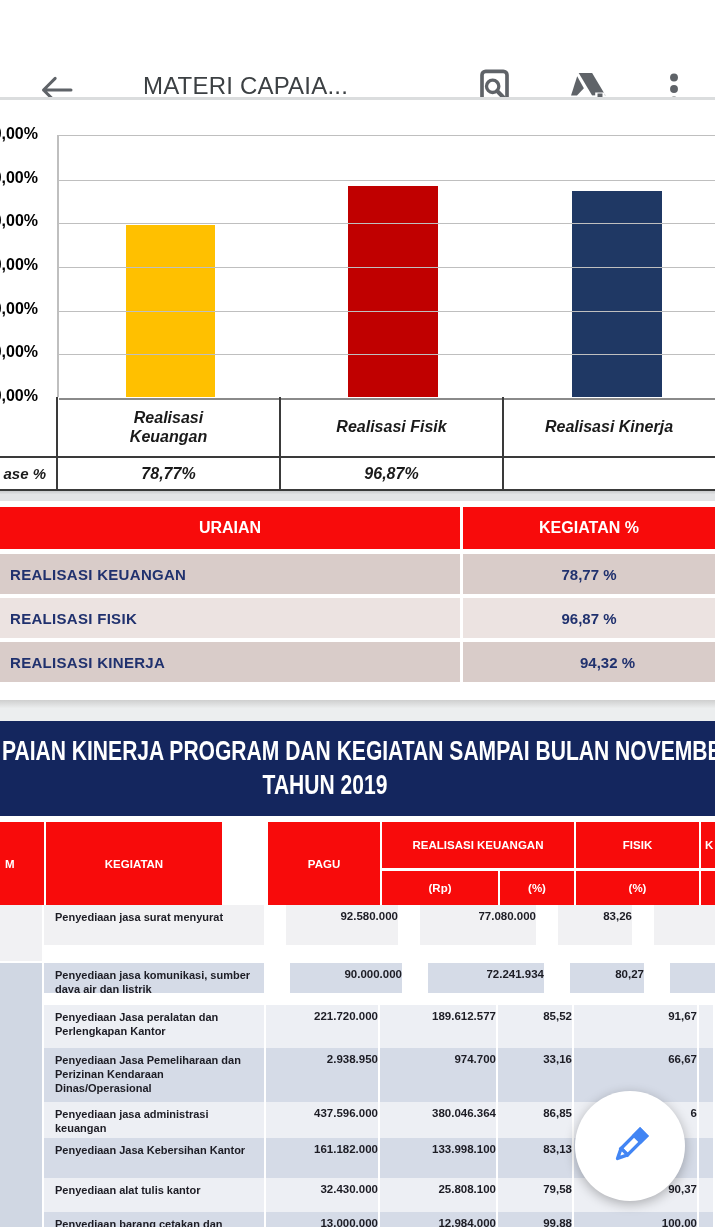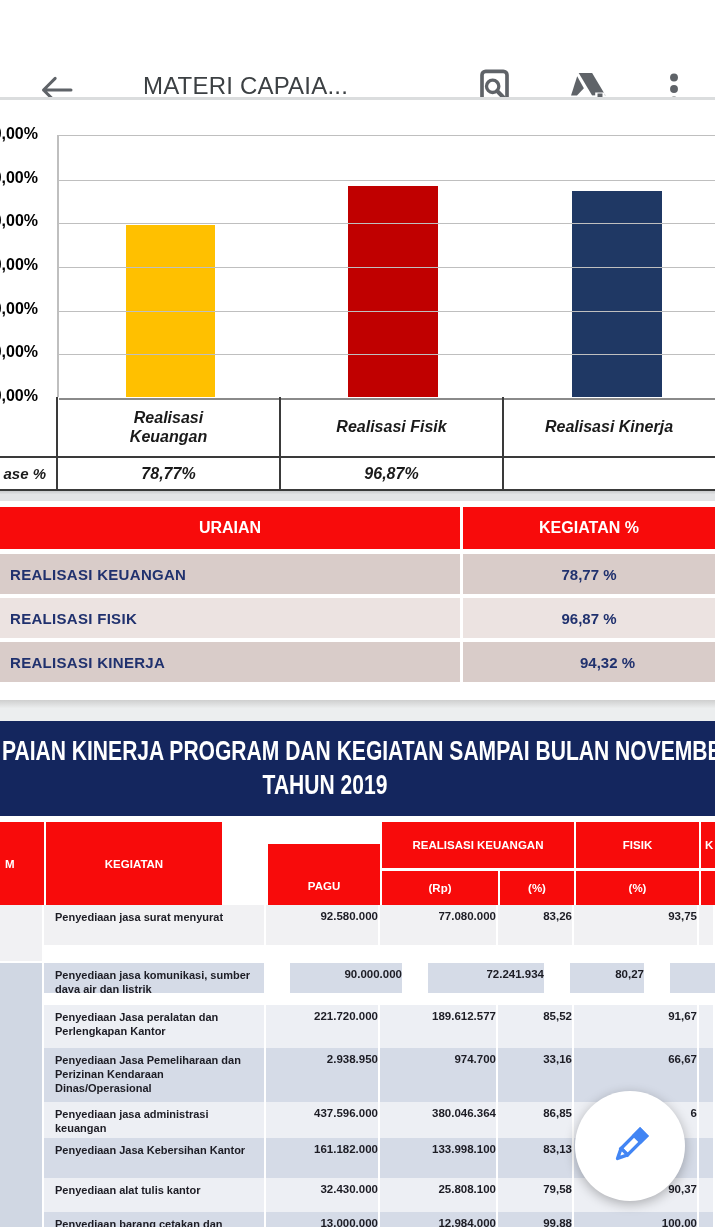--- a/index.html
+++ b/index.html
@@ -174,35 +174,35 @@
   <div class="gap2"></div>
 
   <div class="banner" style="background:#14265e;">
     <div class="banner-l1">PAIAN KINERJA PROGRAM  DAN  KEGIATAN SAMPAI BULAN NOVEMBER</div>
     <div class="banner-l2-wrap"><span class="banner-l2">TAHUN 2019</span></div>
   </div>
 
   <div>
     <div class="kh" style="left:0; top:822px; width:44px; height:83px; background:#f80b0b; justify-content:flex-start; padding-left:5px;">M</div>
     <div class="kh" style="left:46px; top:822px; width:176px; height:83px; background:#f80b0b;">KEGIATAN</div>
-    <div class="kh" style="left:268px; top:822px; width:112px; height:83px; background:#f80b0b;margin-top:22px;">PAGU</div>
+    <div class="kh" style="left:268px; top:822px; width:112px; height:83px; background:#f80b0b;">PAGU</div>
     <div class="kh" style="left:382px; top:822px; width:192px; height:46px; background:#f80b0b;">REALISASI KEUANGAN</div>
     <div class="kh" style="left:382px; top:871px; width:116px; height:34px; background:#f80b0b;">(Rp)</div>
     <div class="kh" style="left:500px; top:871px; width:74px; height:34px; background:#f80b0b;">(%)</div>
     <div class="kh" style="left:576px; top:822px; width:123px; height:46px; background:#f80b0b;">FISIK</div>
     <div class="kh" style="left:576px; top:871px; width:123px; height:34px; background:#f80b0b;">(%)</div>
     <div class="kh" style="left:701px; top:822px; width:14px; height:46px; background:#f80b0b; justify-content:flex-start; padding-left:4px;">K</div>
     <div class="kh" style="left:701px; top:871px; width:14px; height:34px; background:#f80b0b;"></div>
   </div>
 
   <div>
     <div class="kleft" style="top:905px; height:58px; background:#f1f1f3; border-bottom:2px solid #fff;"></div>
     <div class="kleft" style="top:963px; height:264px; background:#d0d7e3;"></div>
 
-    <div class="krow r-first" style="top:905px; height:40px;">
+    <div class="krow r-first" style="top:905px; height:40px;gap:20px;">
       <div class="kc-name">Penyediaan jasa surat  menyurat</div>
       <div class="kc-num">92.580.000</div>
       <div class="kc-num">77.080.000</div>
       <div class="kc-num">83,26</div>
       <div class="kc-num">93,75</div>
       <div></div>
     </div>
     <div class="krow r-blue" style="top:963px; height:30px;gap:24px;">
       <div class="kc-name">Penyediaan jasa komunikasi, sumber daya air dan listrik</div>
       <div class="kc-num">90.000.000</div>

